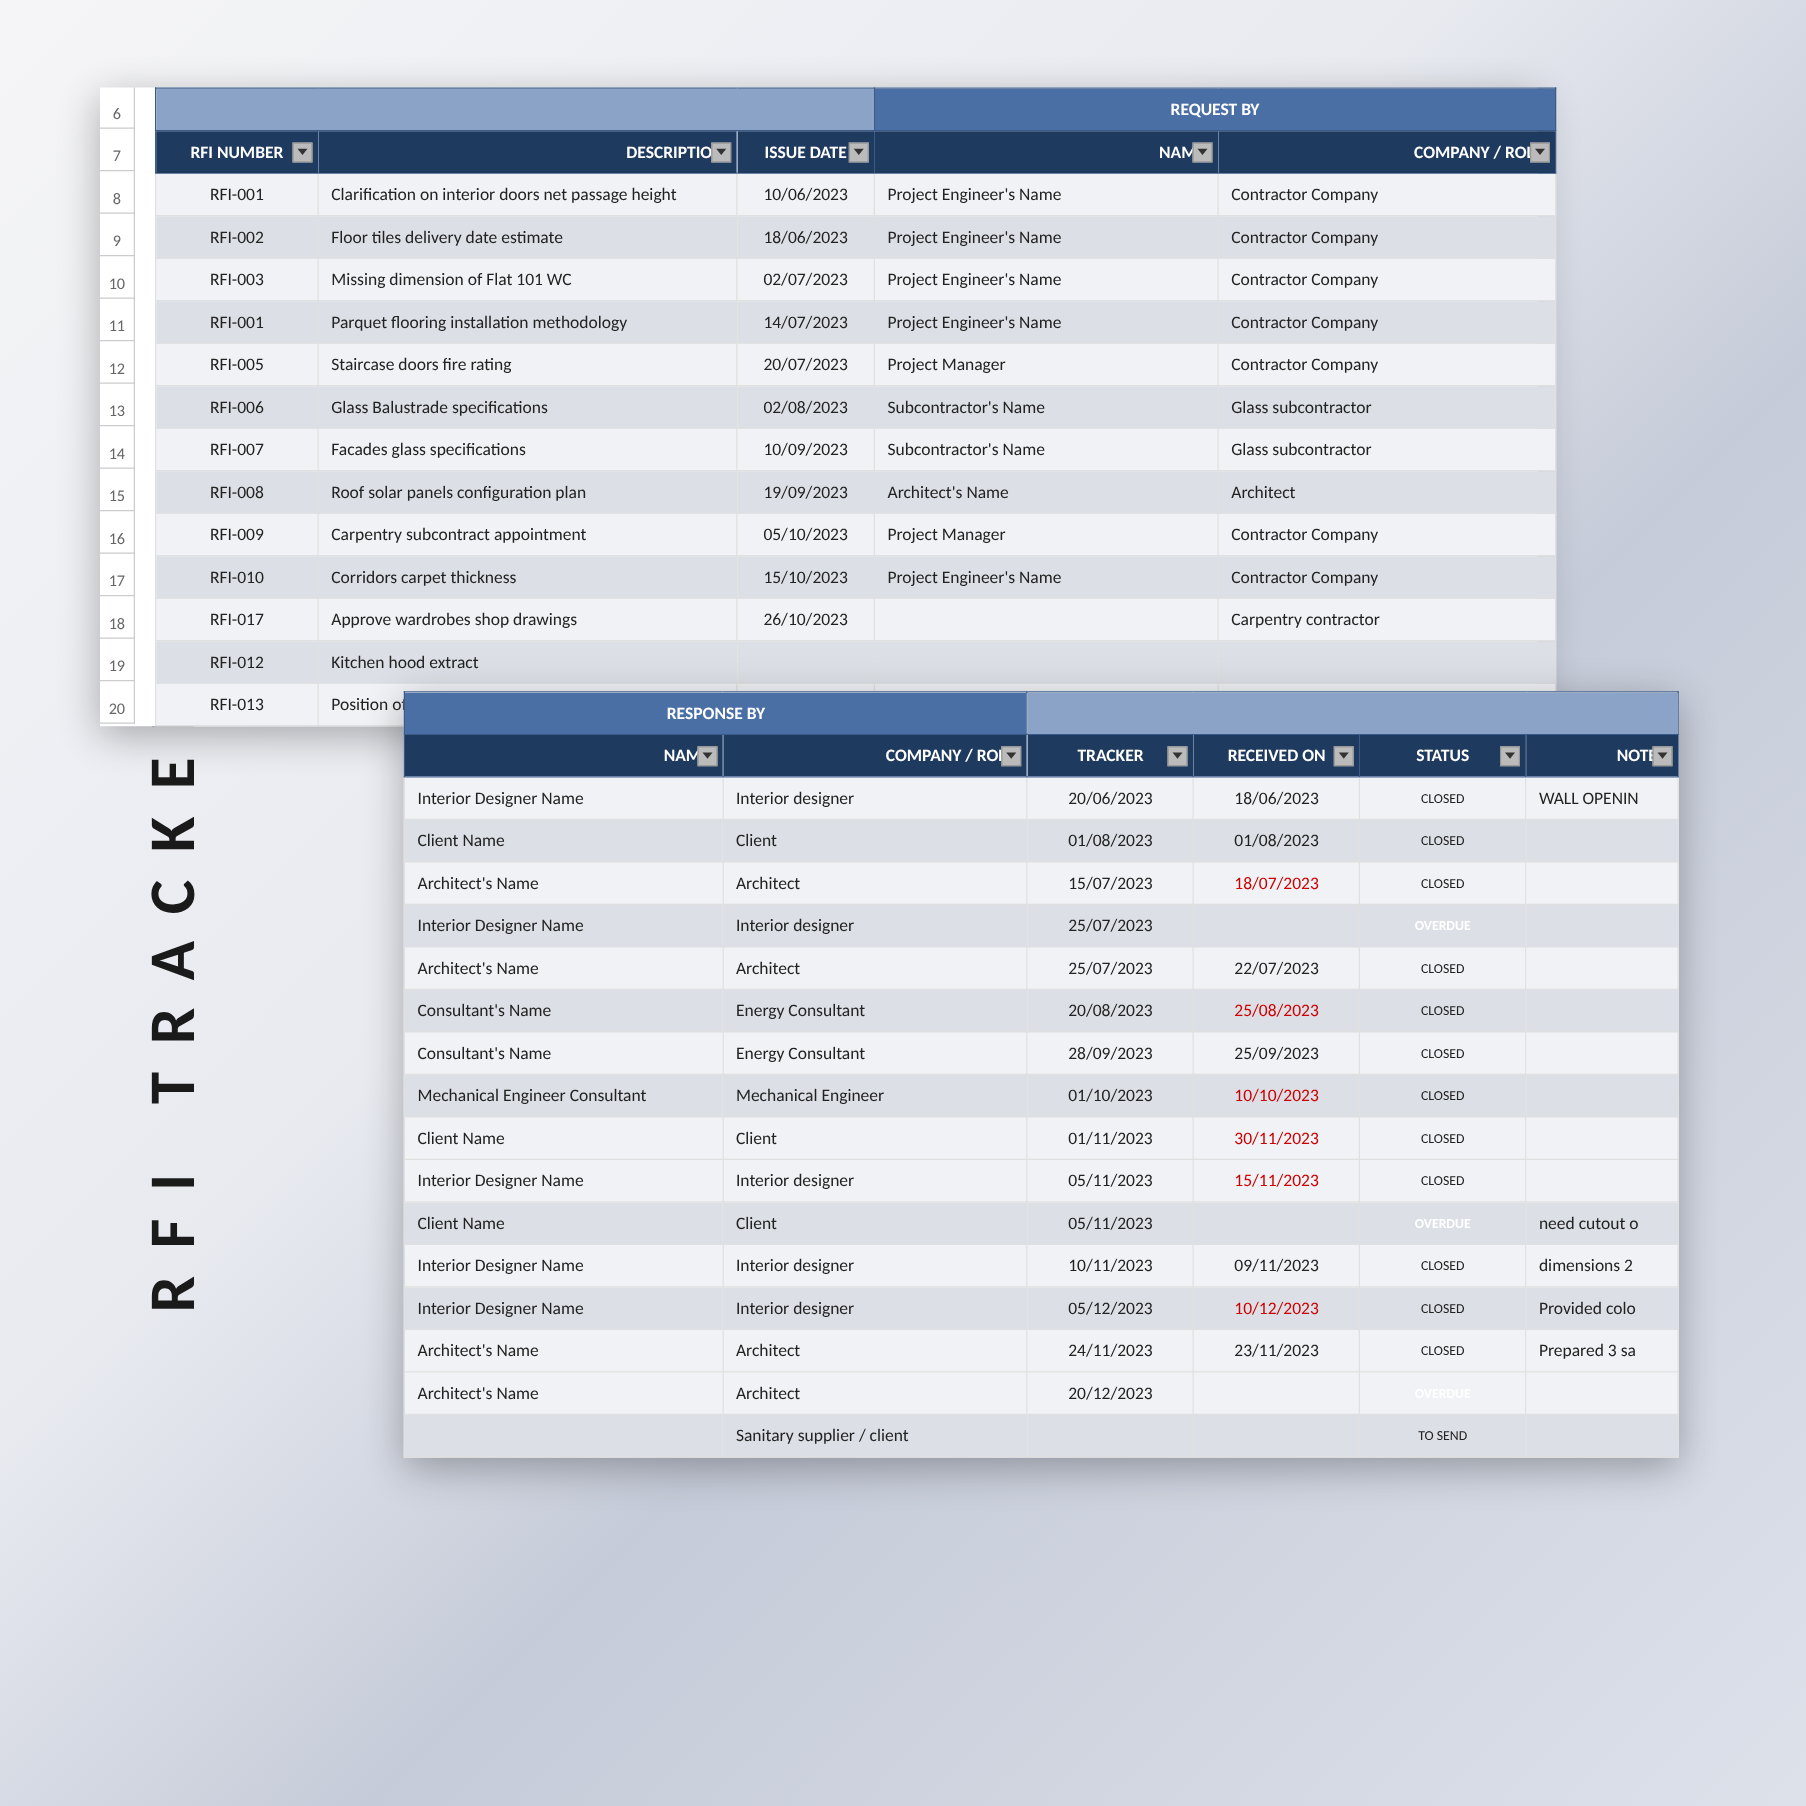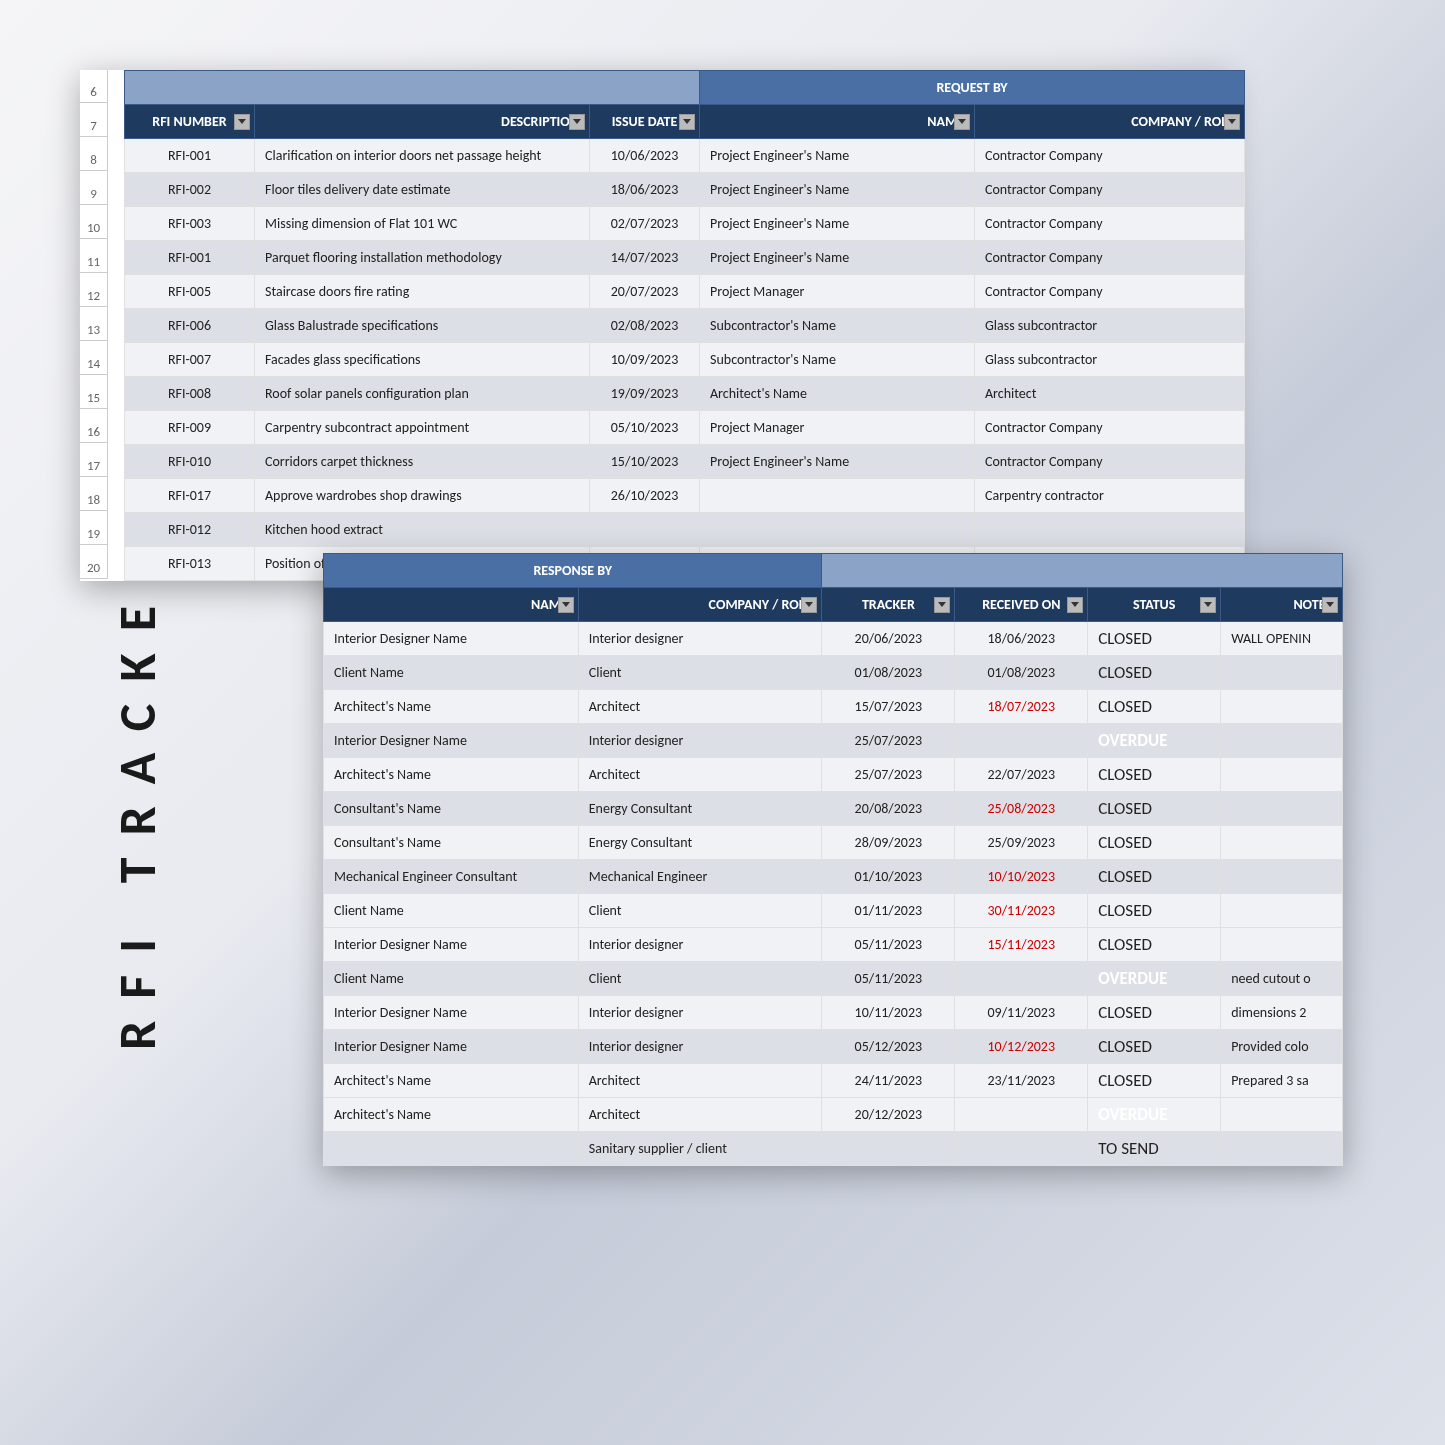--- a/index.html
+++ b/index.html
@@ -12,21 +12,21 @@
 .rl:first-child{height:33px}
 table{border-collapse:collapse;width:100%;table-layout:fixed}
 th{background:#1f3a5f;color:#fff;font-size:14px;font-weight:700;text-align:right;padding:8px 10px;border:1px solid #3a5a88;height:34px;position:relative}
 .group-hdr{background:#4a6fa5;text-align:center;font-size:14px;height:33px}
 .group-hdr.light{background:#8ba3c7}
 td{font-size:14px;padding:6px 10px;border:1px solid #e0e0e0;height:34px;color:#222}
 tr.odd td{background:#f0f2f5}
 tr.even td{background:#dcdfe5}
 .center{text-align:center}
 .red{color:#cc0000}
-.status{text-align:left;font-size:17px;font-weight:500}
+.status{text-align:center;font-size:11px;font-weight:500}
 .closed{background:#c5e0b4}
 .overdue{background:#e74c3c;color:#fff;font-weight:600}
 .ongoing{background:#ffe699}
 .tosend{background:#fce4d6}
 .filter{position:absolute;right:4px;top:50%;transform:translateY(-50%);width:16px;height:16px;background:#bbb;border:1px solid #999;display:flex;align-items:center;justify-content:center}
 .filter::after{content:"";border-left:4px solid transparent;border-right:4px solid transparent;border-top:5px solid #333}
 .vtitle{position:absolute;left:105px;top:1050px;transform:rotate(-90deg);transform-origin:left top;font-size:52px;font-weight:900;letter-spacing:22px;color:#1a1a1a;white-space:nowrap}
 .content-top{margin-left:44px}
 </style>
 </head>

